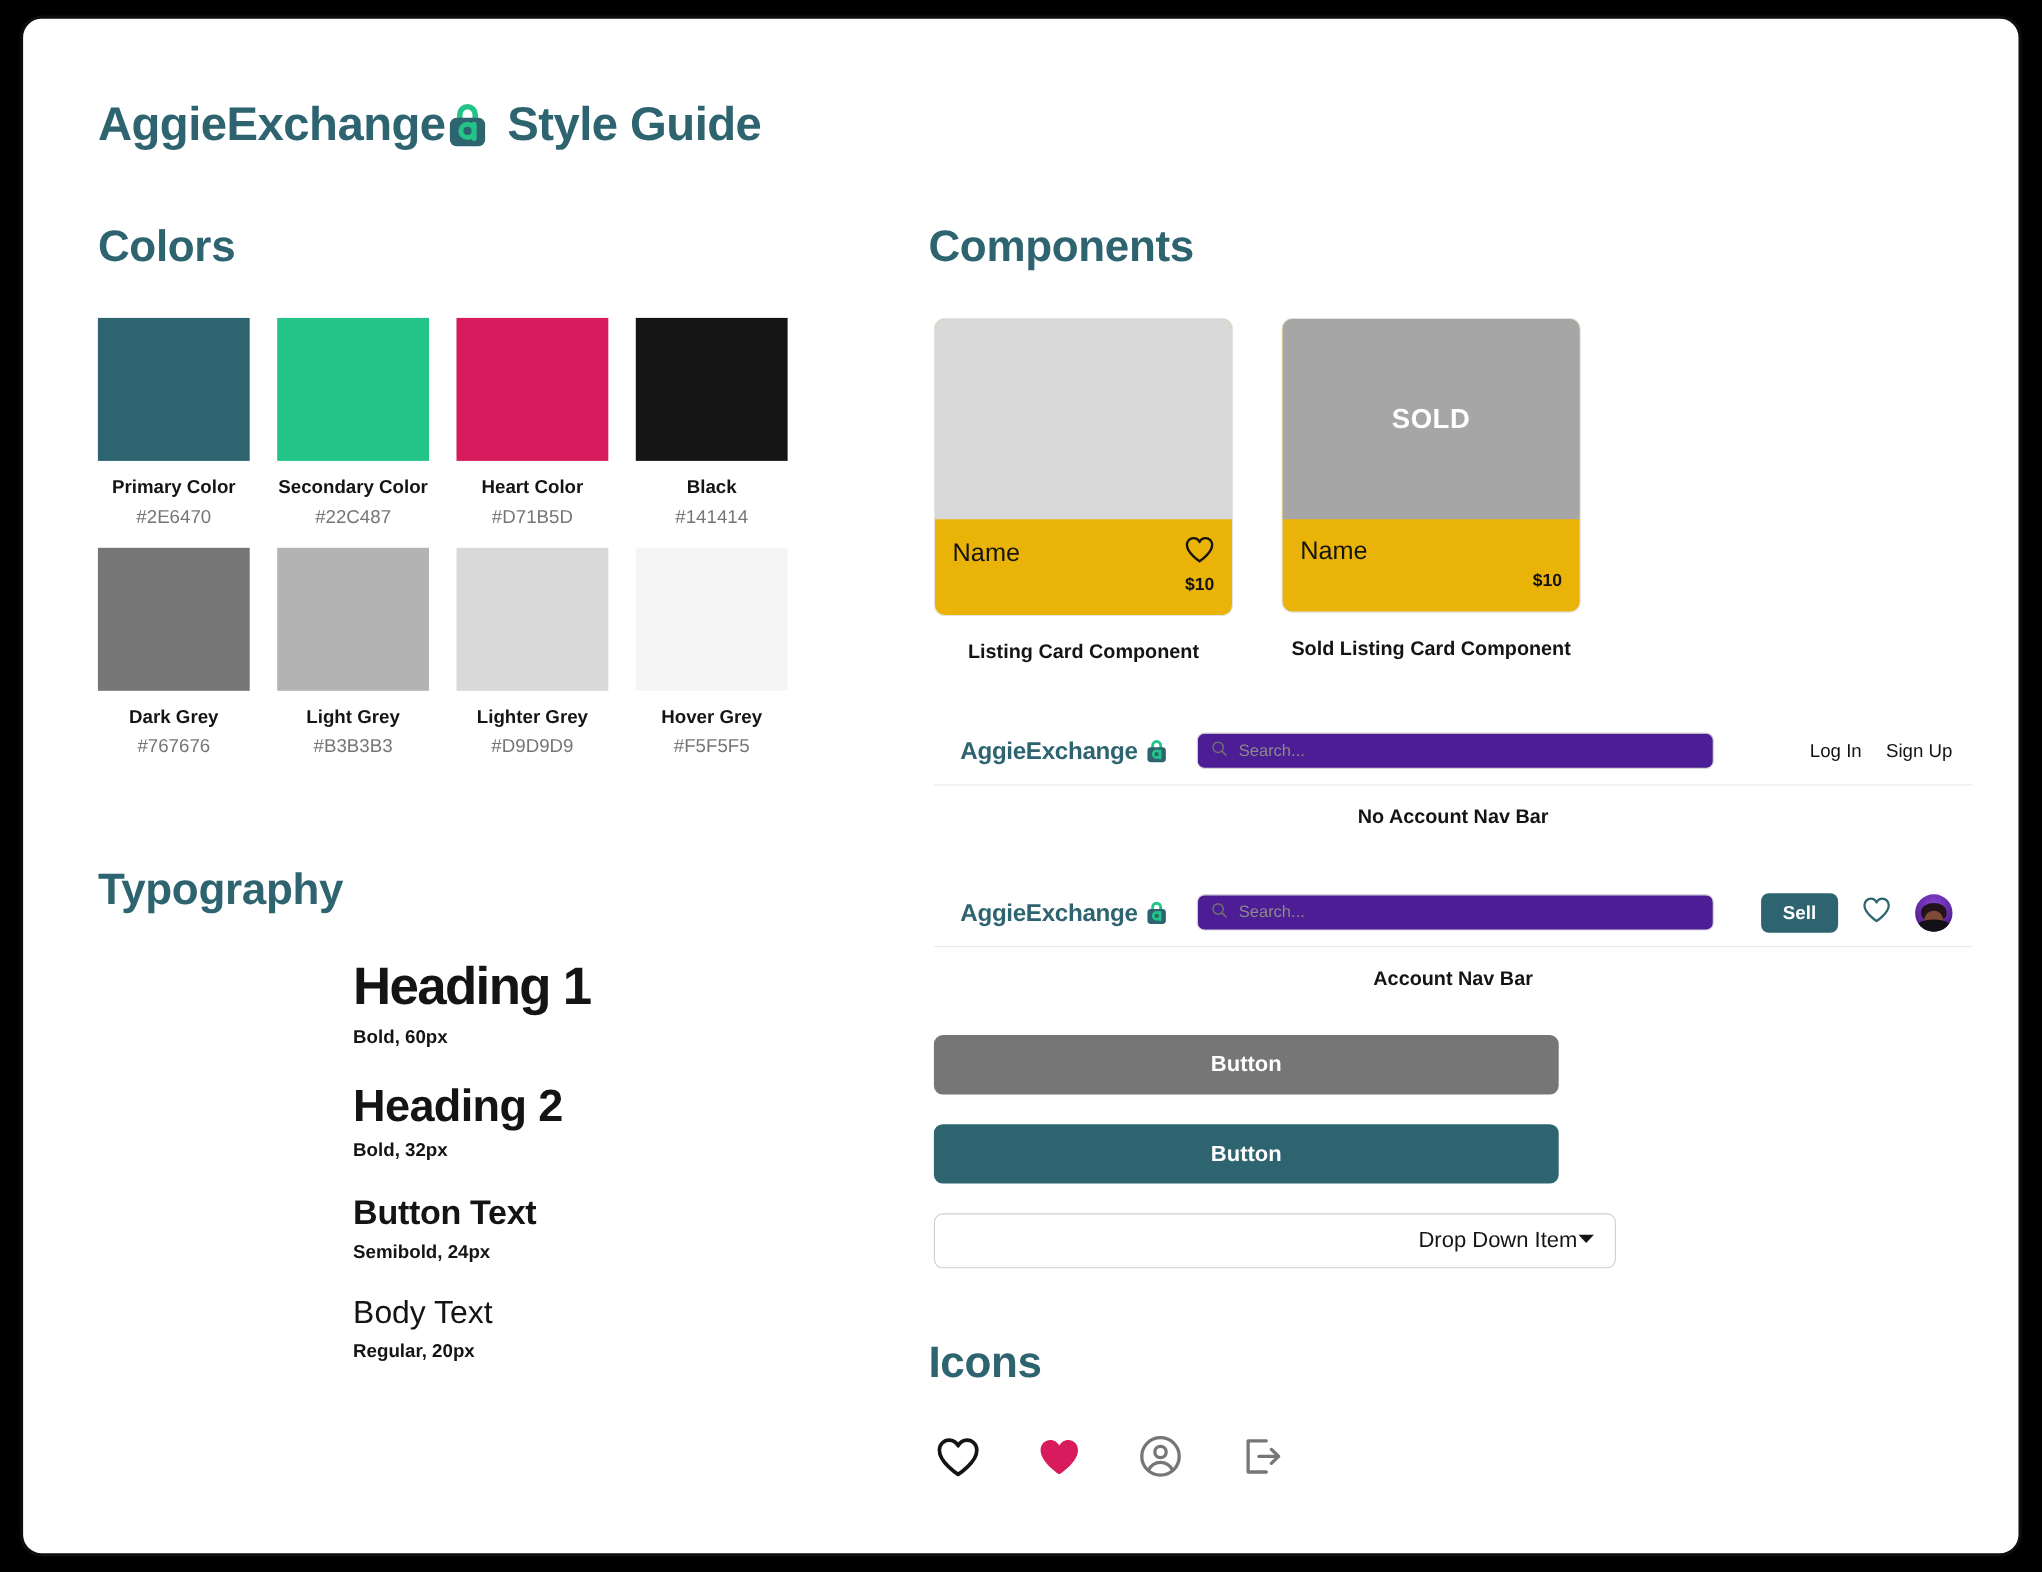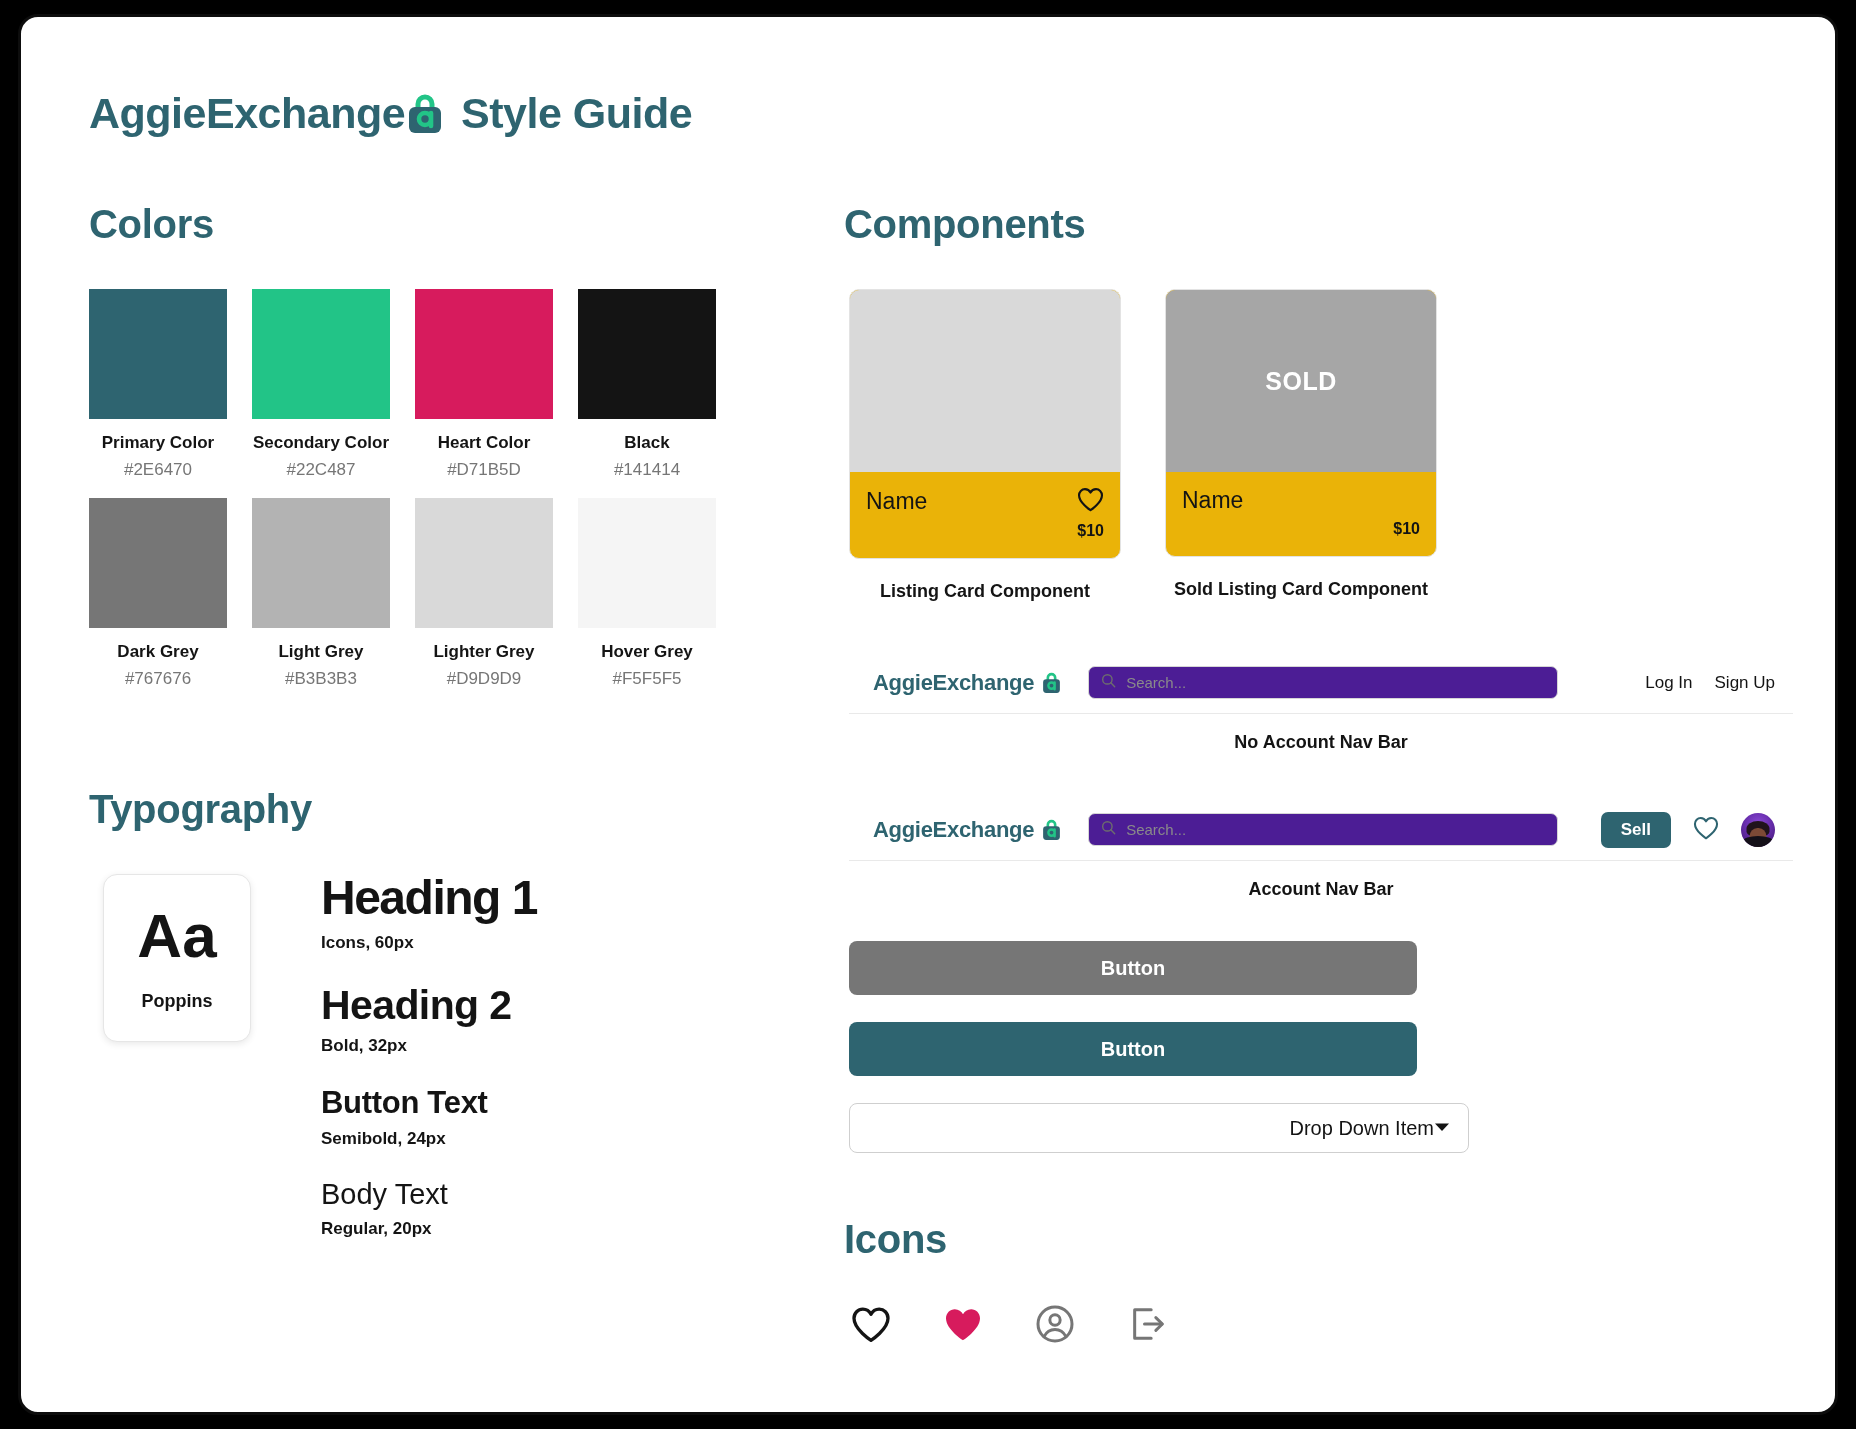--- a/index.html
+++ b/index.html
@@ -338,29 +338,25 @@
       <div class="swatch-name">Lighter Grey</div>
       <div class="swatch-hex">#D9D9D9</div>
     </div>
     <div class="swatch-cell">
       <div class="swatch-box" id="sw7" style="background: rgb(245, 245, 245);"></div>
       <div class="swatch-name">Hover Grey</div>
       <div class="swatch-hex">#F5F5F5</div>
     </div>
   </div>
 
-  <div class="font-card">
-    <div class="aa">Aa</div>
-    <div class="fname">Poppins</div>
-  </div>
 
   <div class="type-specs">
     <div class="spec" id="spec-h1">
       <div class="sample s-h1">Heading 1</div>
-      <div class="meta">Icons, 60px</div>
+      <div class="meta">Bold, 60px</div>
     </div>
     <div class="spec" id="spec-h2">
       <div class="sample s-h2">Heading 2</div>
       <div class="meta">Bold, 32px</div>
     </div>
     <div class="spec" id="spec-btn">
       <div class="sample s-btn">Button Text</div>
       <div class="meta">Semibold, 24px</div>
     </div>
     <div class="spec" id="spec-body">

